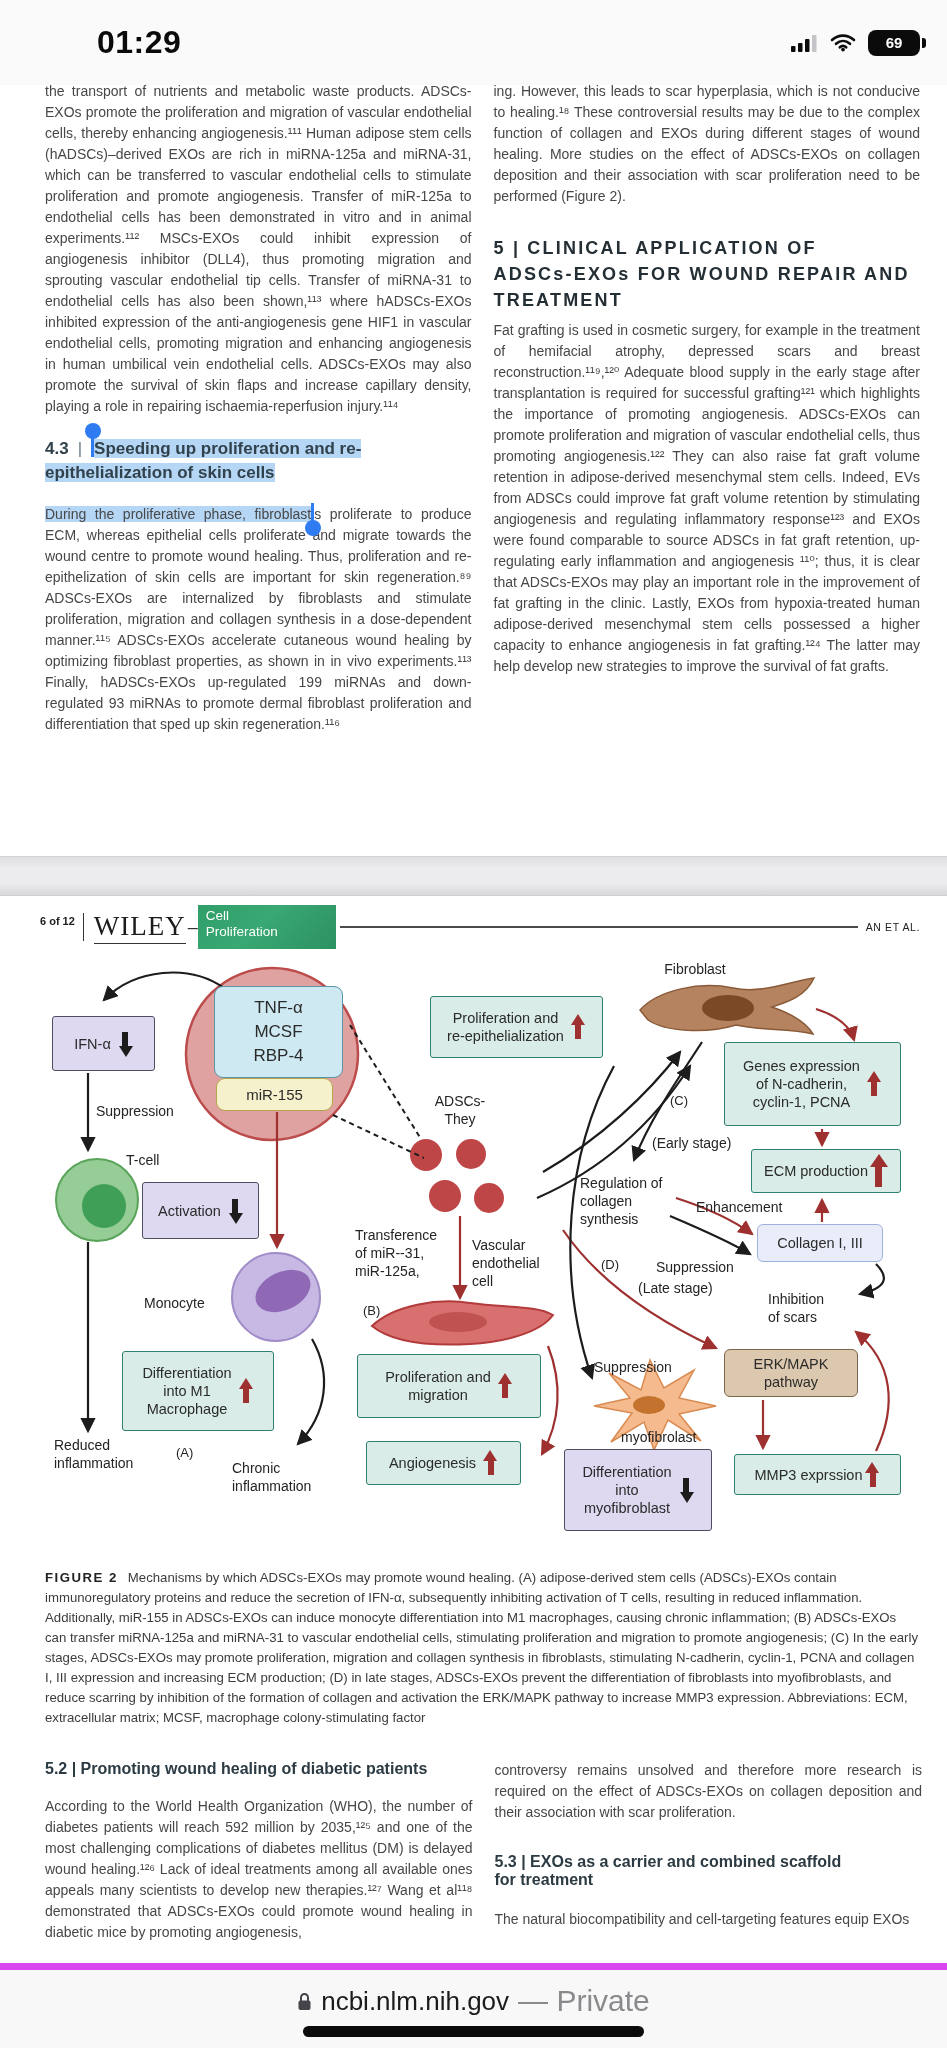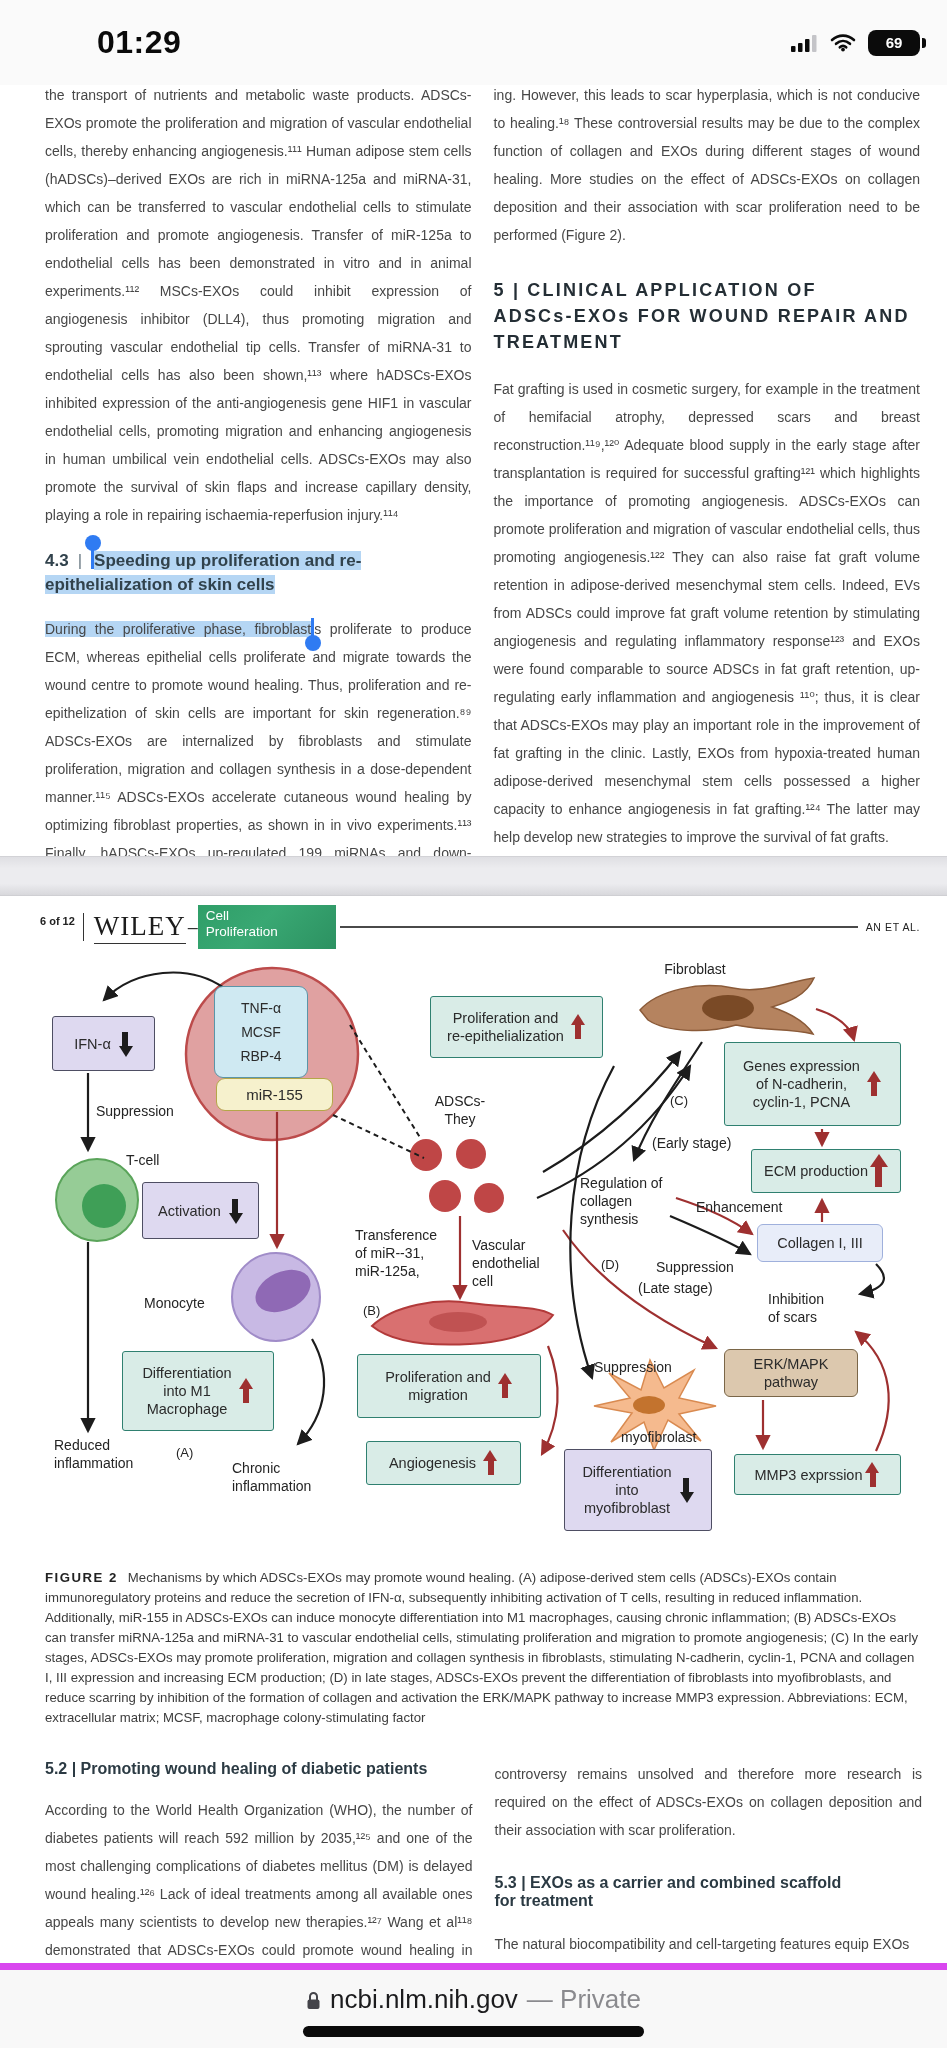--- a/index.html
+++ b/index.html
@@ -10,24 +10,24 @@
   .status-bar{position:absolute;top:0;left:0;width:947px;height:85px;background:#fafafa;display:flex;align-items:center;justify-content:space-between;}
   .sb-time{margin-left:97px;font-size:32px;font-weight:700;color:#0a0a0a;letter-spacing:.5px;}
   .sb-right{display:flex;align-items:center;gap:12px;margin-right:27px;}
   .battery{position:relative;width:52px;height:26px;background:#0b0b0b;border-radius:8px;color:#fff;font-size:15px;font-weight:700;display:flex;align-items:center;justify-content:center;}
   .battery::after{content:"";position:absolute;right:-6px;top:8px;width:4px;height:10px;background:#0b0b0b;border-radius:0 3px 3px 0;}
 
   
   .page1{position:absolute;top:85px;left:0;width:947px;height:771px;background:#fff;overflow:hidden;}
   .cols{display:flex;gap:22px;padding:0 27px 0 45px;}
   .col{flex:1;min-width:0;}
-  .body-p{margin:0;font-size:14px;line-height:28px;color:#474747;text-align:justify;}
+  .body-p{margin:0;font-size:14px;line-height:21px;color:#474747;text-align:justify;}
   .h43{margin:20px 0 18px;font-size:17px;line-height:24px;font-weight:700;color:#31424c;}
   .hsep{margin:0 9px;font-weight:400;color:#6b7b85;}
-  .h5head{margin:28px 0 20px;font-size:18px;line-height:26px;font-weight:700;letter-spacing:2.2px;color:#242e35;white-space:pre-line;}
+  .h5head{margin:28px 0 7px;font-size:18px;line-height:26px;font-weight:700;letter-spacing:2.2px;color:#242e35;white-space:pre-line;}
   .h51{margin:2px 0 24px;font-size:16.5px;font-weight:700;color:#2b3a43;}
   .pre{white-space:pre-line;}
 
   
   .sel{background:#b5d6f4;}
   .sel-handle{display:inline-block;width:3px;height:19px;background:#2f7bf2;position:relative;vertical-align:-3px;}
   .sel-handle.start::after{content:"";position:absolute;left:-6.5px;top:-15px;width:16px;height:16px;border-radius:50%;background:#2f7bf2;}
   .sel-handle.end::after{content:"";position:absolute;left:-6.5px;top:17px;width:16px;height:16px;border-radius:50%;background:#2f7bf2;}
 
   
@@ -71,21 +71,21 @@
   .caption{margin:14px 27px 0 45px;font-size:13.2px;line-height:20px;color:#3c3c3c;}
   .caption b{letter-spacing:1.5px;margin-right:10px;color:#222;}
   .cols2{display:flex;gap:22px;padding:0 25px 0 45px;margin-top:26px;}
   .h52{margin:6px 0 18px;font-size:16px;font-weight:700;color:#2b3a43;}
   .h53{margin:30px 0 20px;font-size:16px;font-weight:700;color:#2b3a43;white-space:pre-line;}
 
   
   .bottom-bar{position:absolute;top:1963px;left:0;width:947px;height:85px;background:#f8f8f8;border-top:7px solid #d946ef;box-sizing:border-box;}
   .urlrow{display:flex;align-items:center;justify-content:center;gap:9px;margin-top:14px;cursor:pointer;}
   .url{font-size:26px;color:#1c1c1e;}
-  .privacy{font-size:26px;color:#8a8a8e;}
+  .privacy{font-size:30px;color:#8a8a8e;}
   .home-indicator{position:absolute;left:303px;top:56px;width:341px;height:11px;border-radius:6px;background:#0b0b0b;}
 </style>
 </head>
 <body>
 
 <div id="screen">
 
   <div class="status-bar">
     <span class="sb-time">01:29</span>
     <div class="sb-right">
@@ -205,21 +205,21 @@
 
       <div class="fbox teal" style="left:430px;top:42px;width:173px;height:62px">
           <span class="pre">Proliferation and
 re-epithelialization</span>
           <span class="uar"></span>
         </div>
       <div class="fbox purple" style="left:52px;top:62px;width:103px;height:55px">
           <span>IFN-α</span>
           <span class="uar dar blk"></span>
         </div>
-      <div class="fbox bluebx" style="left:214px;top:32px;width:94px;height:92px;font-size:14px;line-height:24px">
+      <div class="fbox bluebx" style="left:214px;top:32px;width:129px;height:92px;font-size:17px;line-height:24px">
           <span class="pre">TNF-α
 MCSF
 RBP-4</span>
         </div>
       <div class="fbox yellowbx" style="left:216px;top:124px;width:117px;height:33px;font-size:15px">
           <span>miR-155</span>
         </div>
       <div class="fbox purple" style="left:142px;top:228px;width:117px;height:57px">
           <span>Activation</span>
           <span class="uar dar blk"></span>

